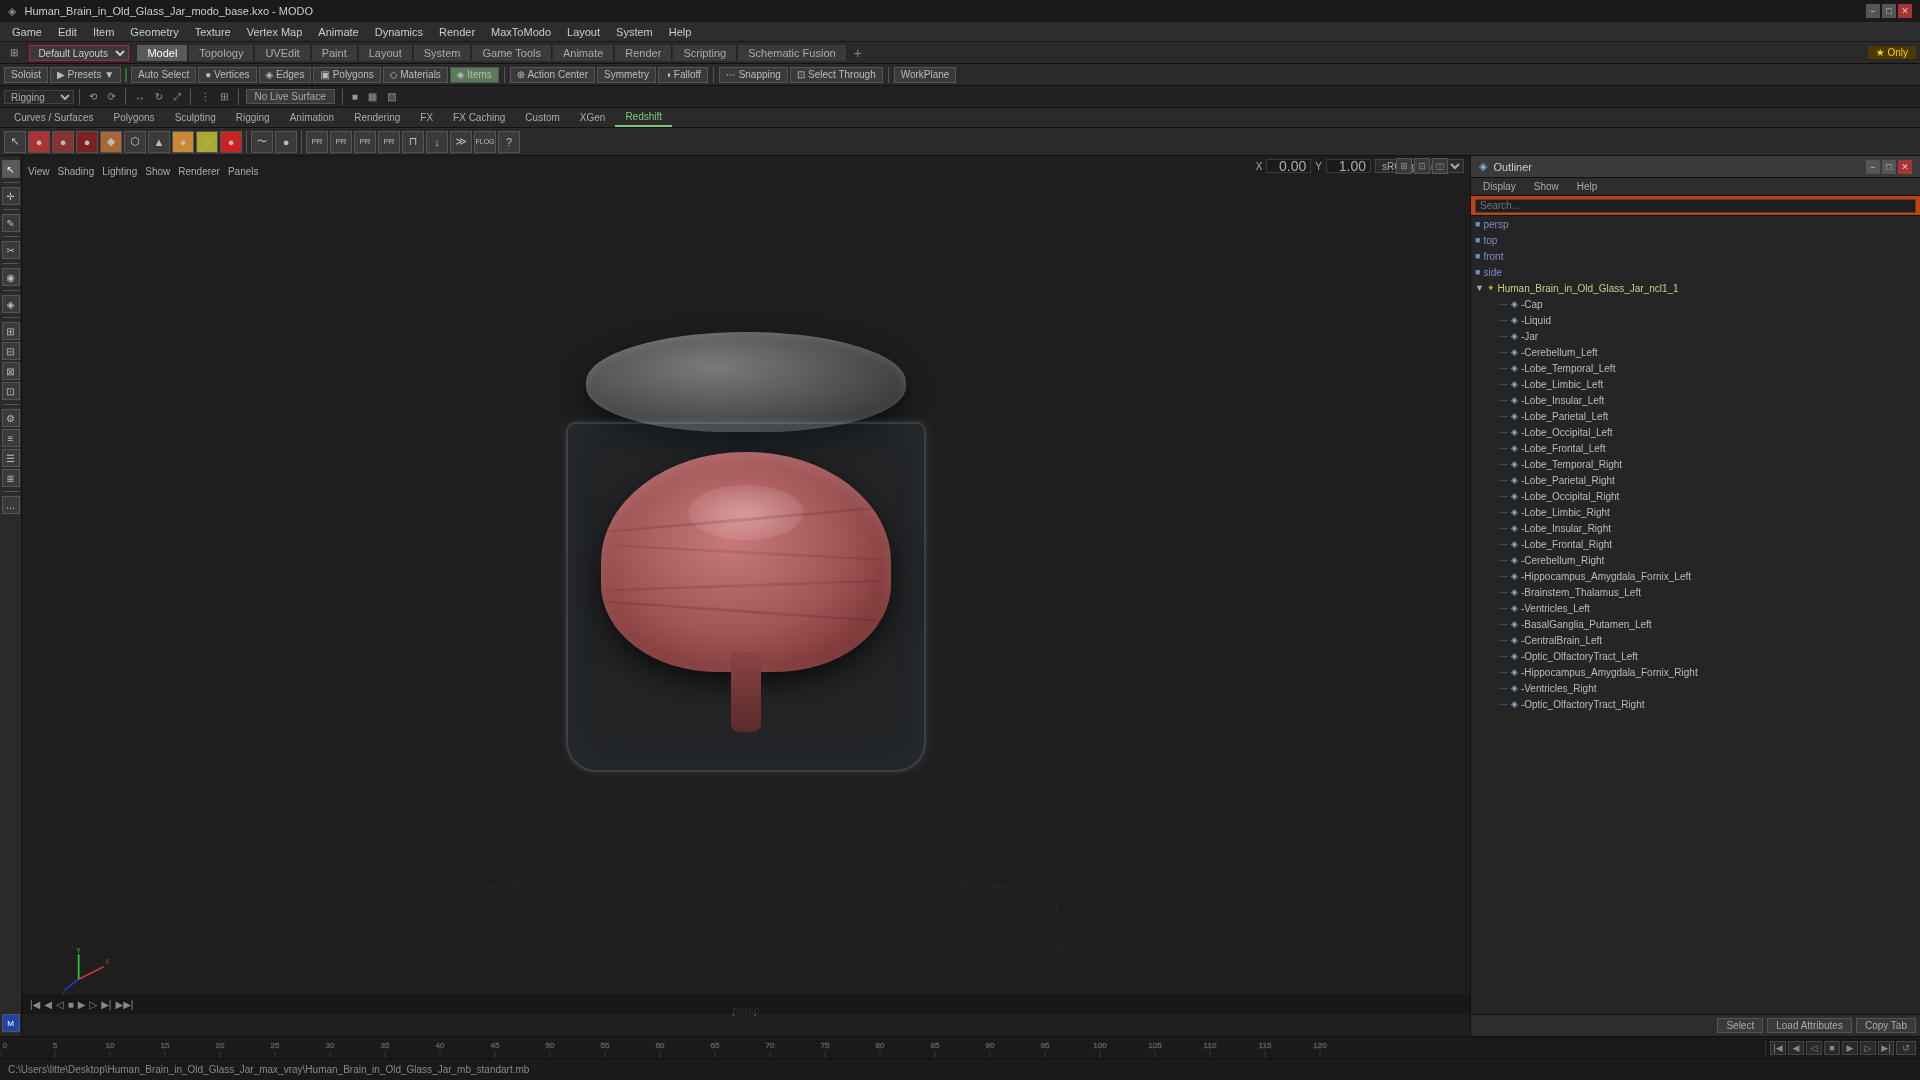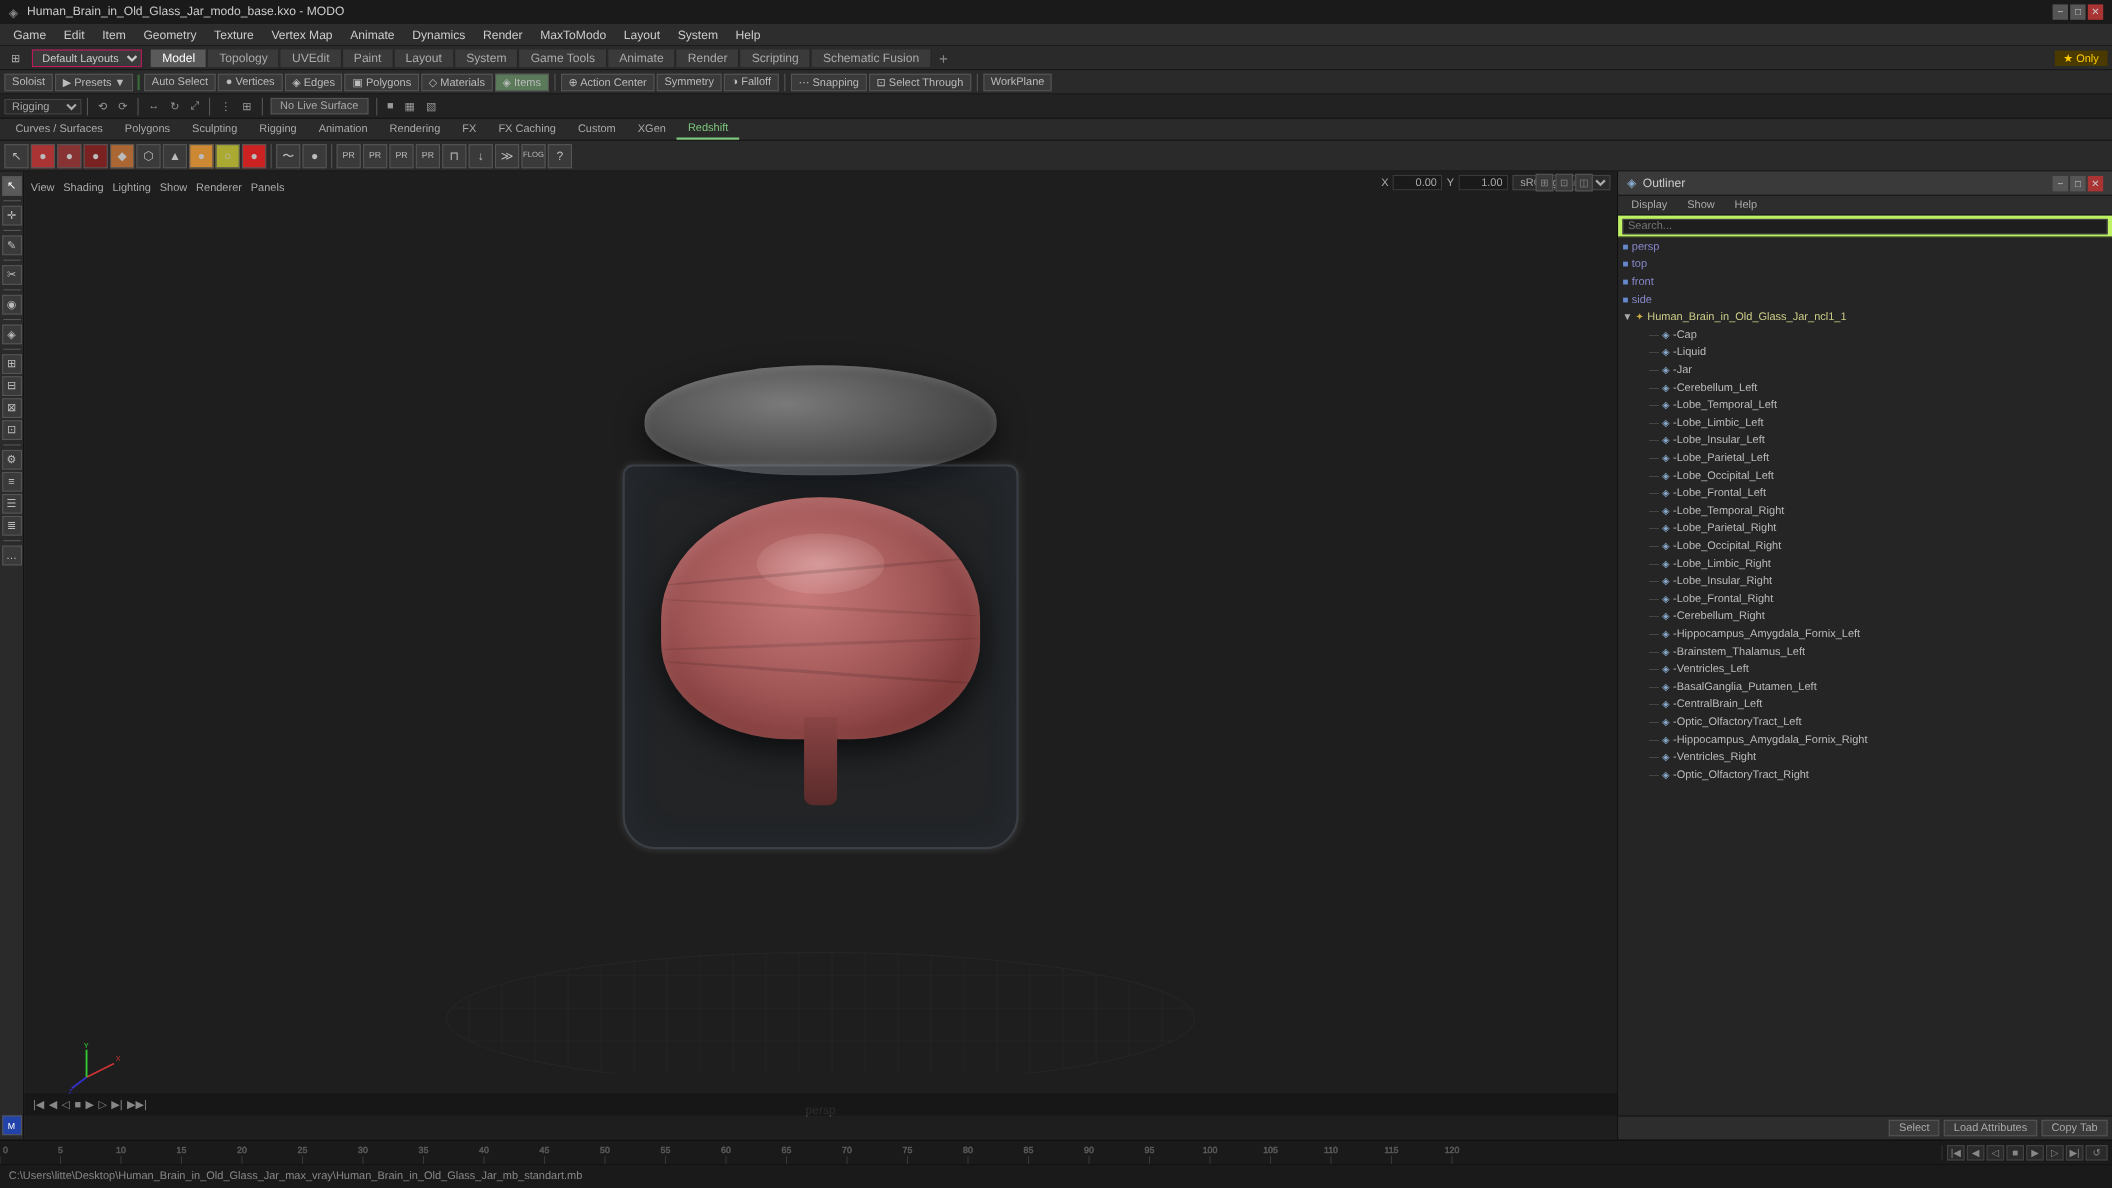--- a/index.html
+++ b/index.html
@@ -356,21 +356,21 @@
       display: flex;
       align-items: center;
       padding: 0 4px;
       gap: 2px;
       border-bottom: 1px solid #111;
     }
     .out-menu { padding: 2px 8px; font-size: 10px; color: #aaa; cursor: pointer; text-align: center; }
 
     #outliner-search {
       height: 20px;
-      background: #bef264;
+      background: #c2410c;
       display: flex;
       align-items: center;
       padding: 0 4px;
       border-bottom: 1px solid #111;
     }
     #outliner-search input {
       flex: 1;
       background: #2a2a2a;
       border: 1px solid #444;
       color: #ccc;
@@ -483,21 +483,21 @@
     .vp-bottom-btn {
       cursor: pointer;
       color: #888;
     }
 
     
     .coord-field {
       background: #1a1a1a;
       border: 1px solid #3a3a3a;
       color: #aaa;
-      font-size: 10px;
+      font-size: 14px;
       padding: 0 4px;
       width: 45px;
       height: 14px;
       text-align: right;
     }
 
     
     .gamma-select {
       background: #2a2a2a;
       border: 1px solid #444;

